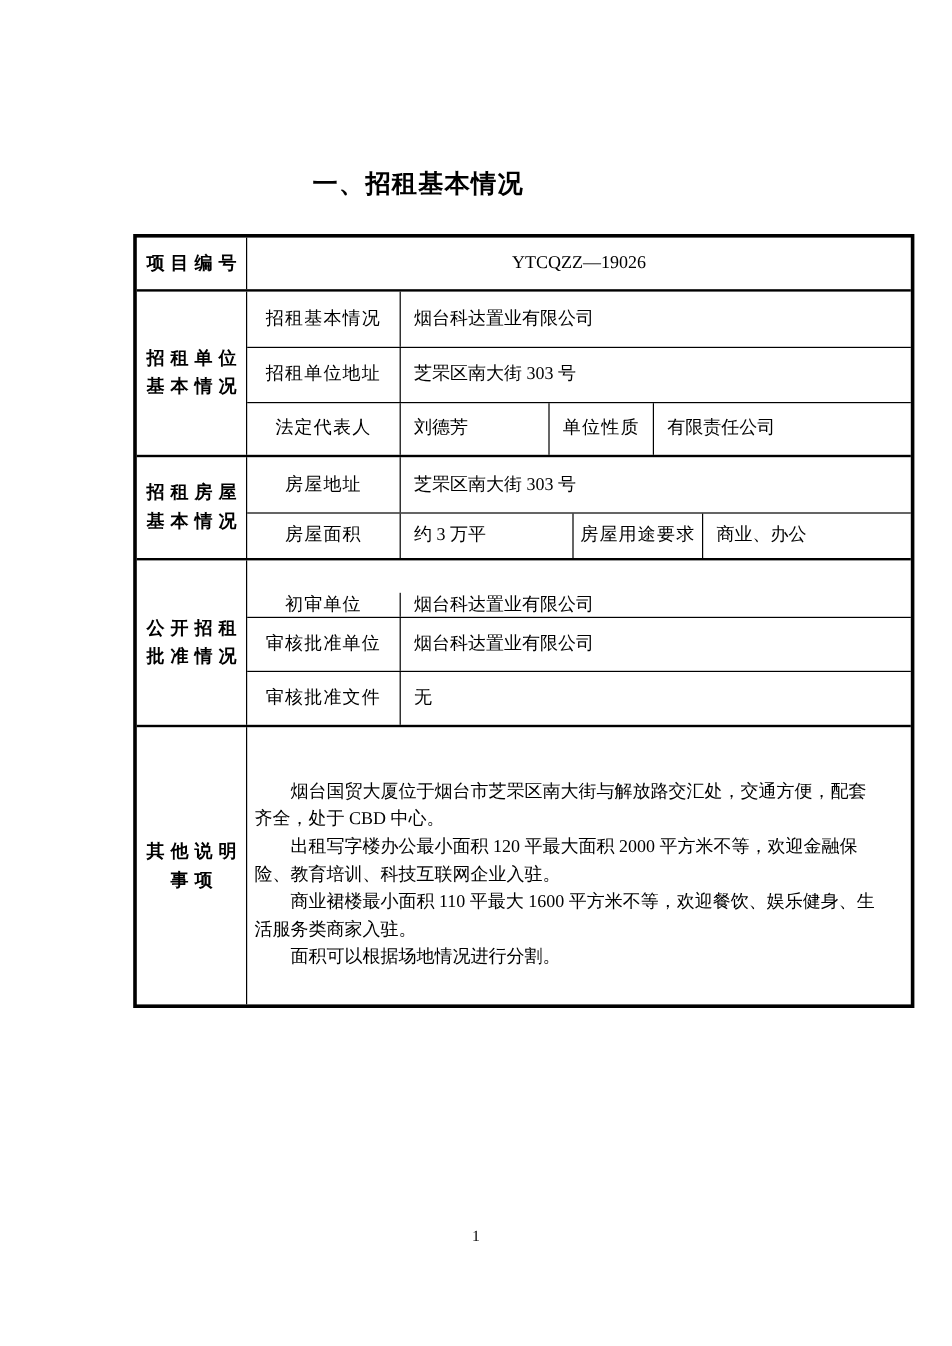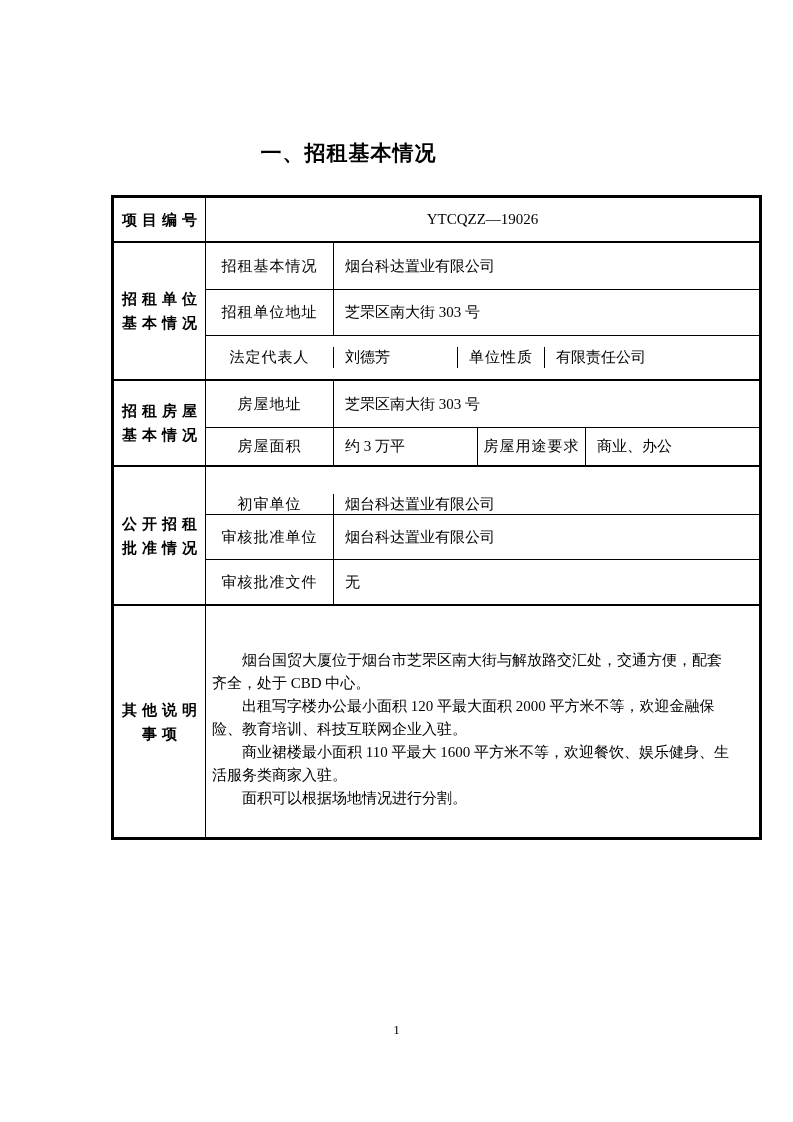--- a/index.html
+++ b/index.html
@@ -44,21 +44,21 @@
     display: flex; align-items: center; justify-content: center;
     text-align: center; letter-spacing: 1px;
   }
   .v { display: flex; align-items: center; padding-left: 11px; }
   .grow { flex: 1 1 auto; }
   .center { justify-content: center; padding-left: 0; }
   .c3u { flex: 0 0 124px; border-right: 1px solid #000; }
   .c4u { flex: 0 0 87px;  border-right: 1px solid #000; }
   .c3h { flex: 0 0 144px; border-right: 1px solid #000; }
   .c4h { flex: 0 0 108px; border-right: 1px solid #000; }
-  .h43 { height: 43px; } .h46 { height: 46px; } .h44 { height: 44px; align-items: center; }
+  .h43 { height: 43px; } .h46 { height: 46px; } .h44 { height: 44px; }
   .h45 { height: 45px; } .h38 { height: 38px; } .h47 { height: 47px; align-items: flex-end; }
   .h233 { height: 233px; }
   .notes {
     flex: 1 1 auto; display: flex; flex-direction: column; justify-content: center;
     padding: 4px 30px 4px 6px;
     margin-top: 16px;
   }
   .notes p { margin: 0; text-indent: 2em; line-height: 23px; }
   .pagenum {
     position: absolute; top: 1022px; left: 0; width: 793px;

